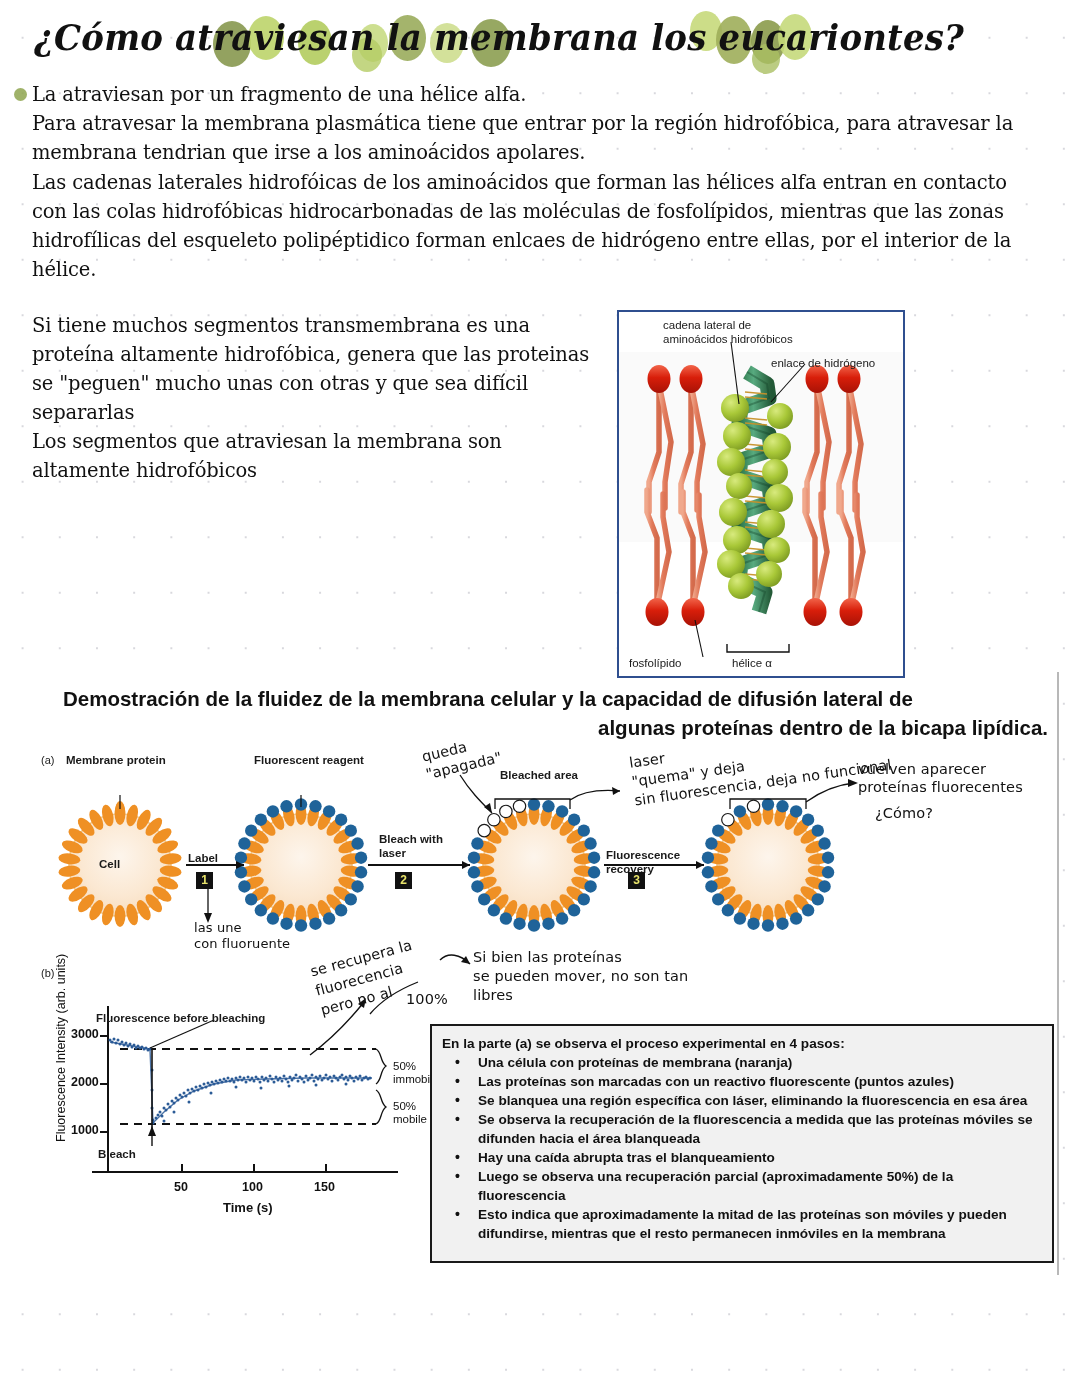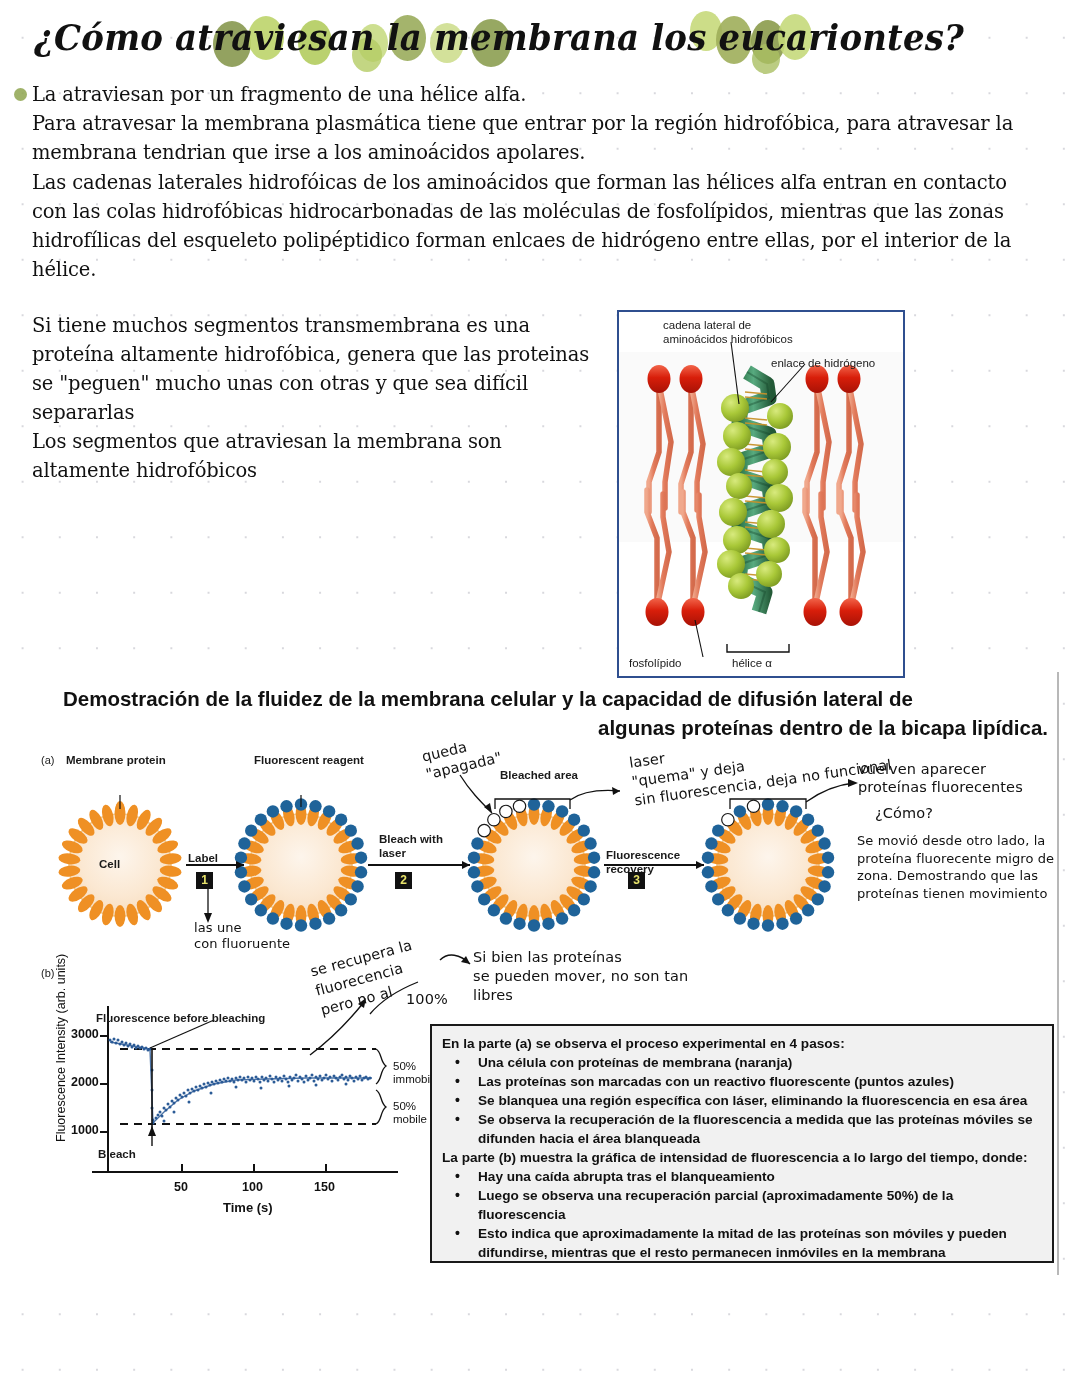--- a/index.html
+++ b/index.html
@@ -563,24 +563,20 @@
   <div class="stepbox" style="left:620px;top:200px;">3</div>
 
   <div class="hand" style="left:412px;top:76px;white-space:pre-line;transform:rotate(-13deg);transform-origin:left top;">queda
 "apagada"</div>
   <div class="hand" style="left:620px;top:82px;white-space:pre-line;transform:rotate(-8deg);transform-origin:left top;line-height:19px;">laser
 "quema" y deja
 sin fluorescencia, deja no funcional</div>
   <div class="hand" style="left:850px;top:88px;white-space:pre-line;">vuelven aparecer
 proteínas fluorecentes</div>
   <div class="hand" style="left:867px;top:132px;">¿Cómo?</div>
-  <div class="hand small" style="left:849px;top:160px;white-space:pre-line;line-height:17.5px;">Se movió desde otro lado, la
-proteína fluorecente migro de
-zona. Demostrando que las
-proteínas tienen movimiento</div>
   <div class="hand small" style="left:186px;top:248px;white-space:pre-line;">las une
 con fluoruente</div>
   <div class="hand" style="left:300px;top:290px;white-space:pre-line;transform:rotate(-15deg);transform-origin:left top;line-height:20px;">se recupera la
 fluorecencia
 pero no al</div>
   <div class="hand" style="left:398px;top:318px;">100%</div>
   <div class="hand" style="left:465px;top:276px;white-space:pre-line;line-height:19px;">Si bien las proteínas
 se pueden mover, no son tan
 libres</div>
 
@@ -788,19 +784,18 @@
 <div class="layer" id="panel-rule"></div>
 
 <div class="layer" id="explain-box">
   <div class="hdr">En la parte (a) se observa el proceso experimental en 4 pasos:</div>
   <ul>
     <li>Una célula con proteínas de membrana (naranja)</li>
     <li>Las proteínas son marcadas con un reactivo fluorescente (puntos azules)</li>
     <li>Se blanquea una región específica con láser, eliminando la fluorescencia en esa área</li>
     <li>Se observa la recuperación de la fluorescencia a medida que las proteínas móviles se difunden hacia el área blanqueada</li>
   </ul>
-  <div class="hdr">La parte (b) muestra la gráfica de intensidad de fluorescencia a lo largo del tiempo, donde:</div>
   <ul>
     <li>Hay una caída abrupta tras el blanqueamiento</li>
     <li>Luego se observa una recuperación parcial (aproximadamente 50%) de la fluorescencia</li>
     <li>Esto indica que aproximadamente la mitad de las proteínas son móviles y pueden difundirse, mientras que el resto permanecen inmóviles en la membrana</li>
   </ul>
 </div>
 
 </body></html>

